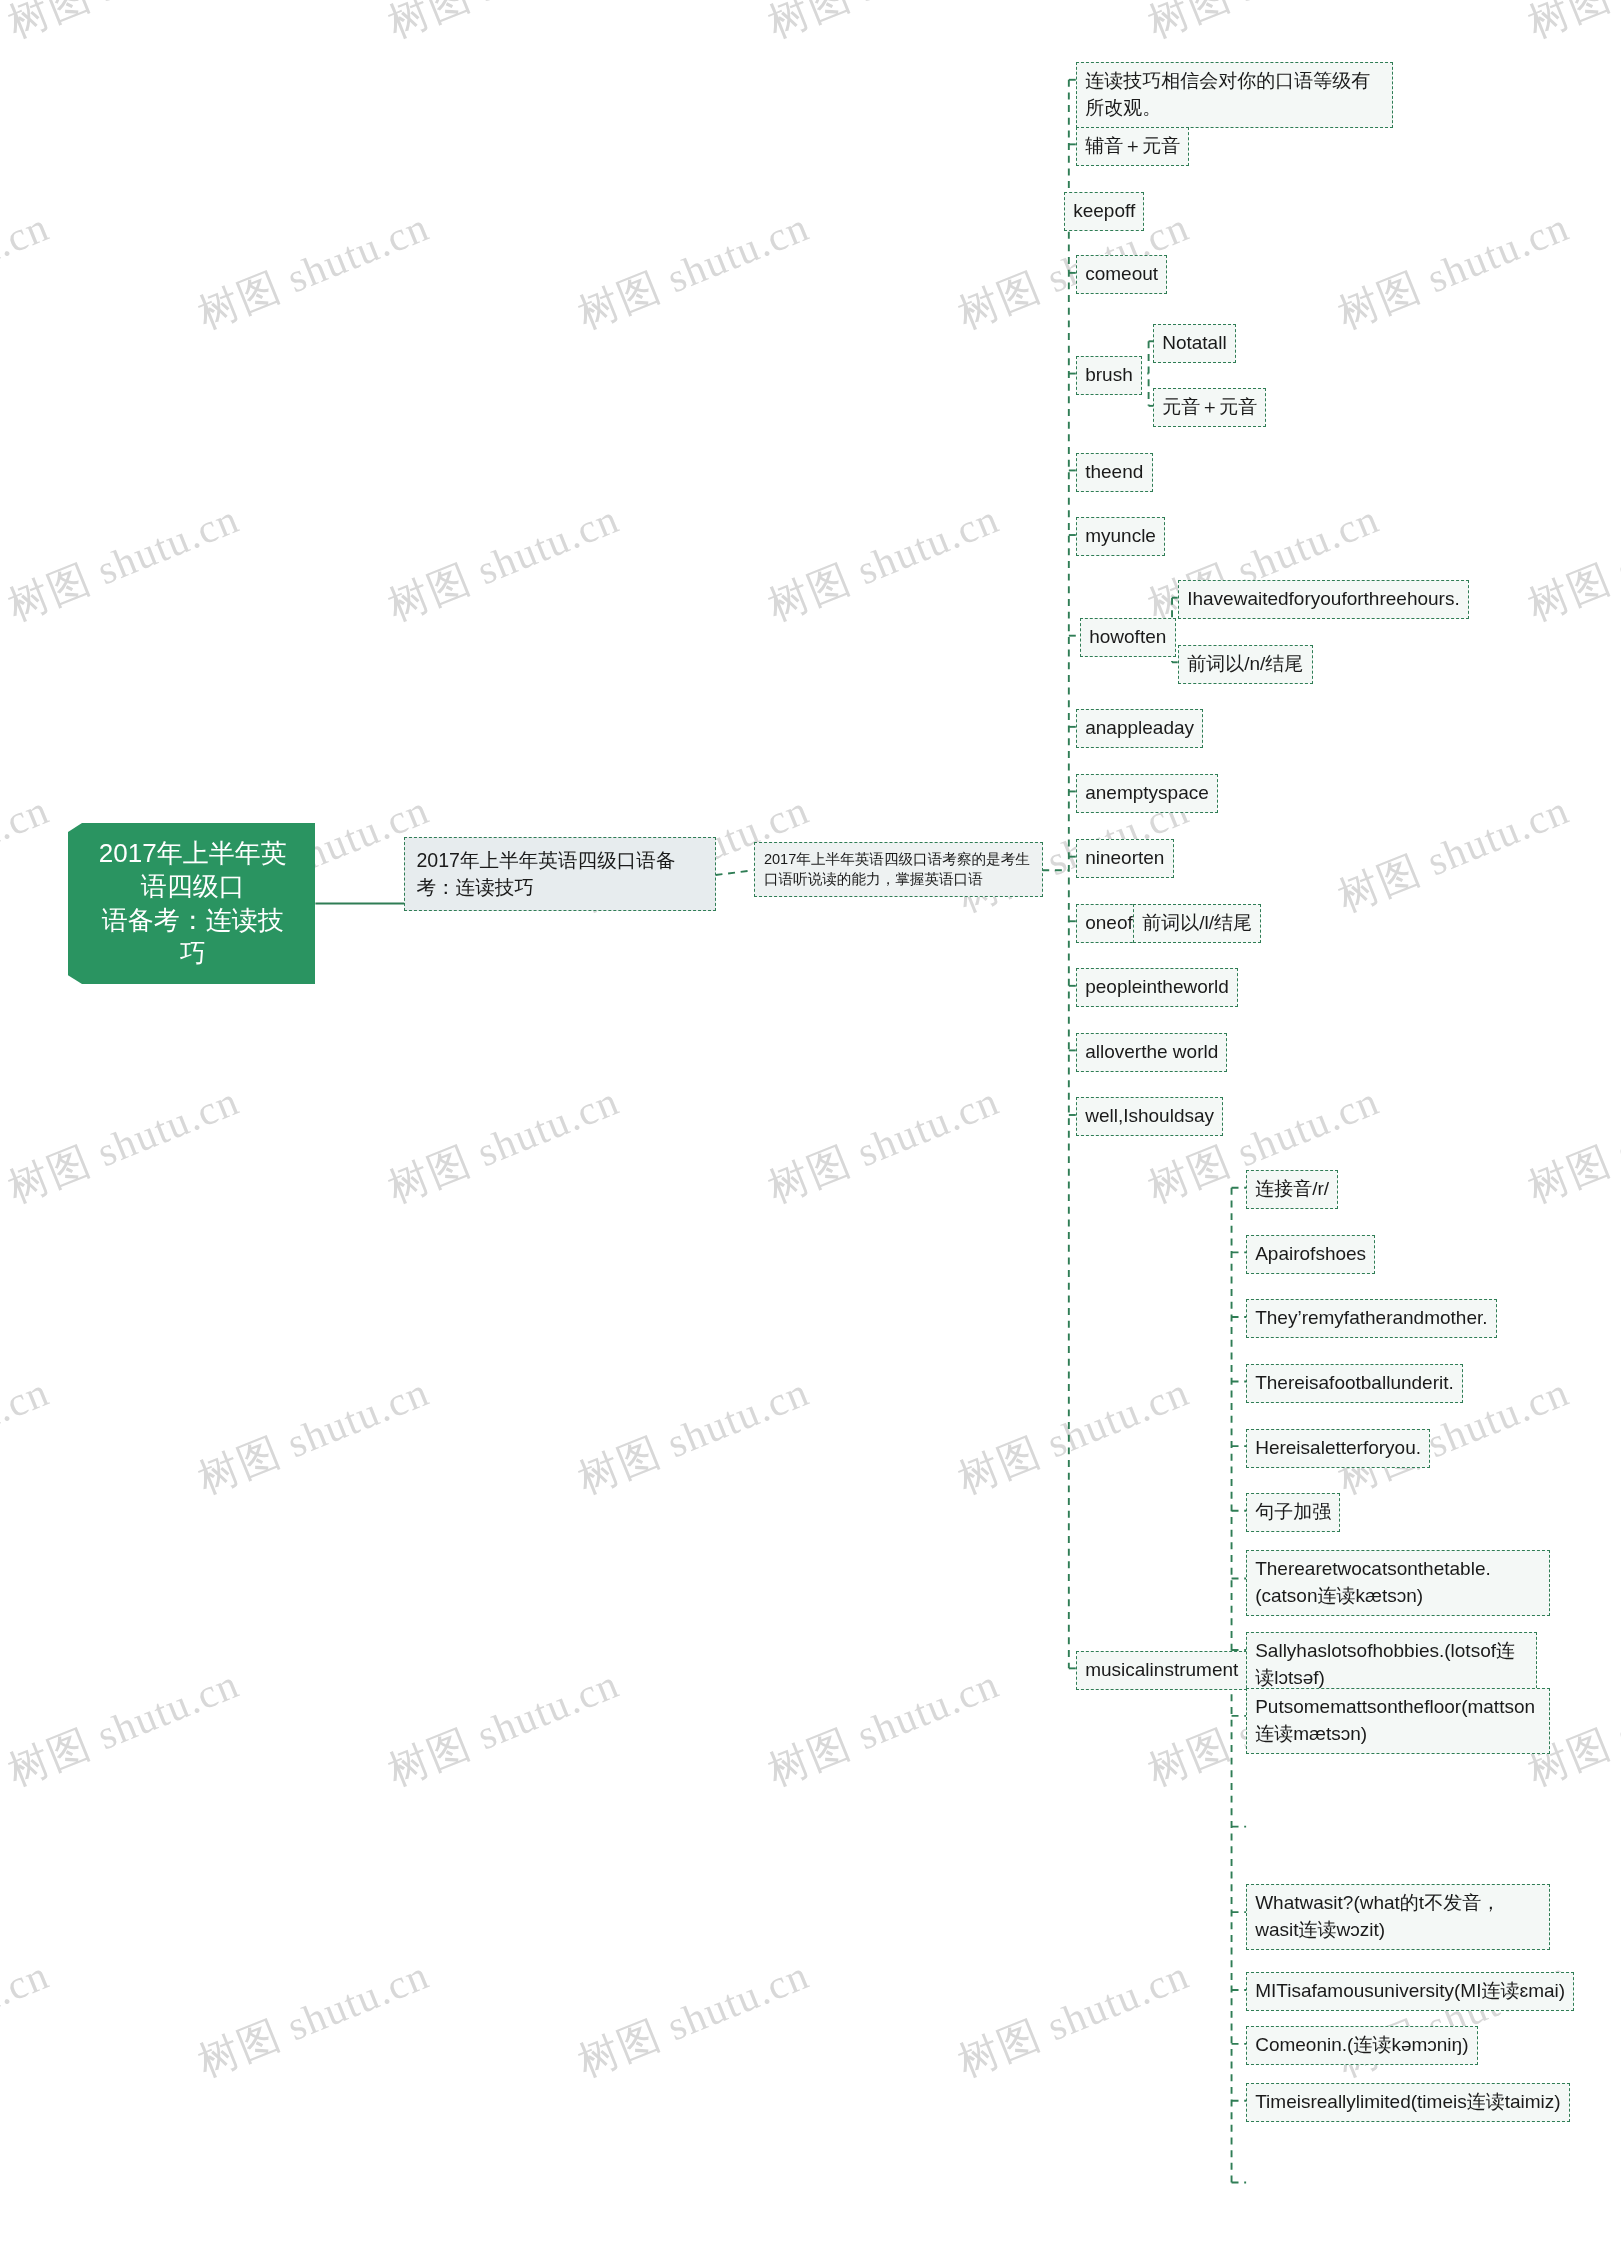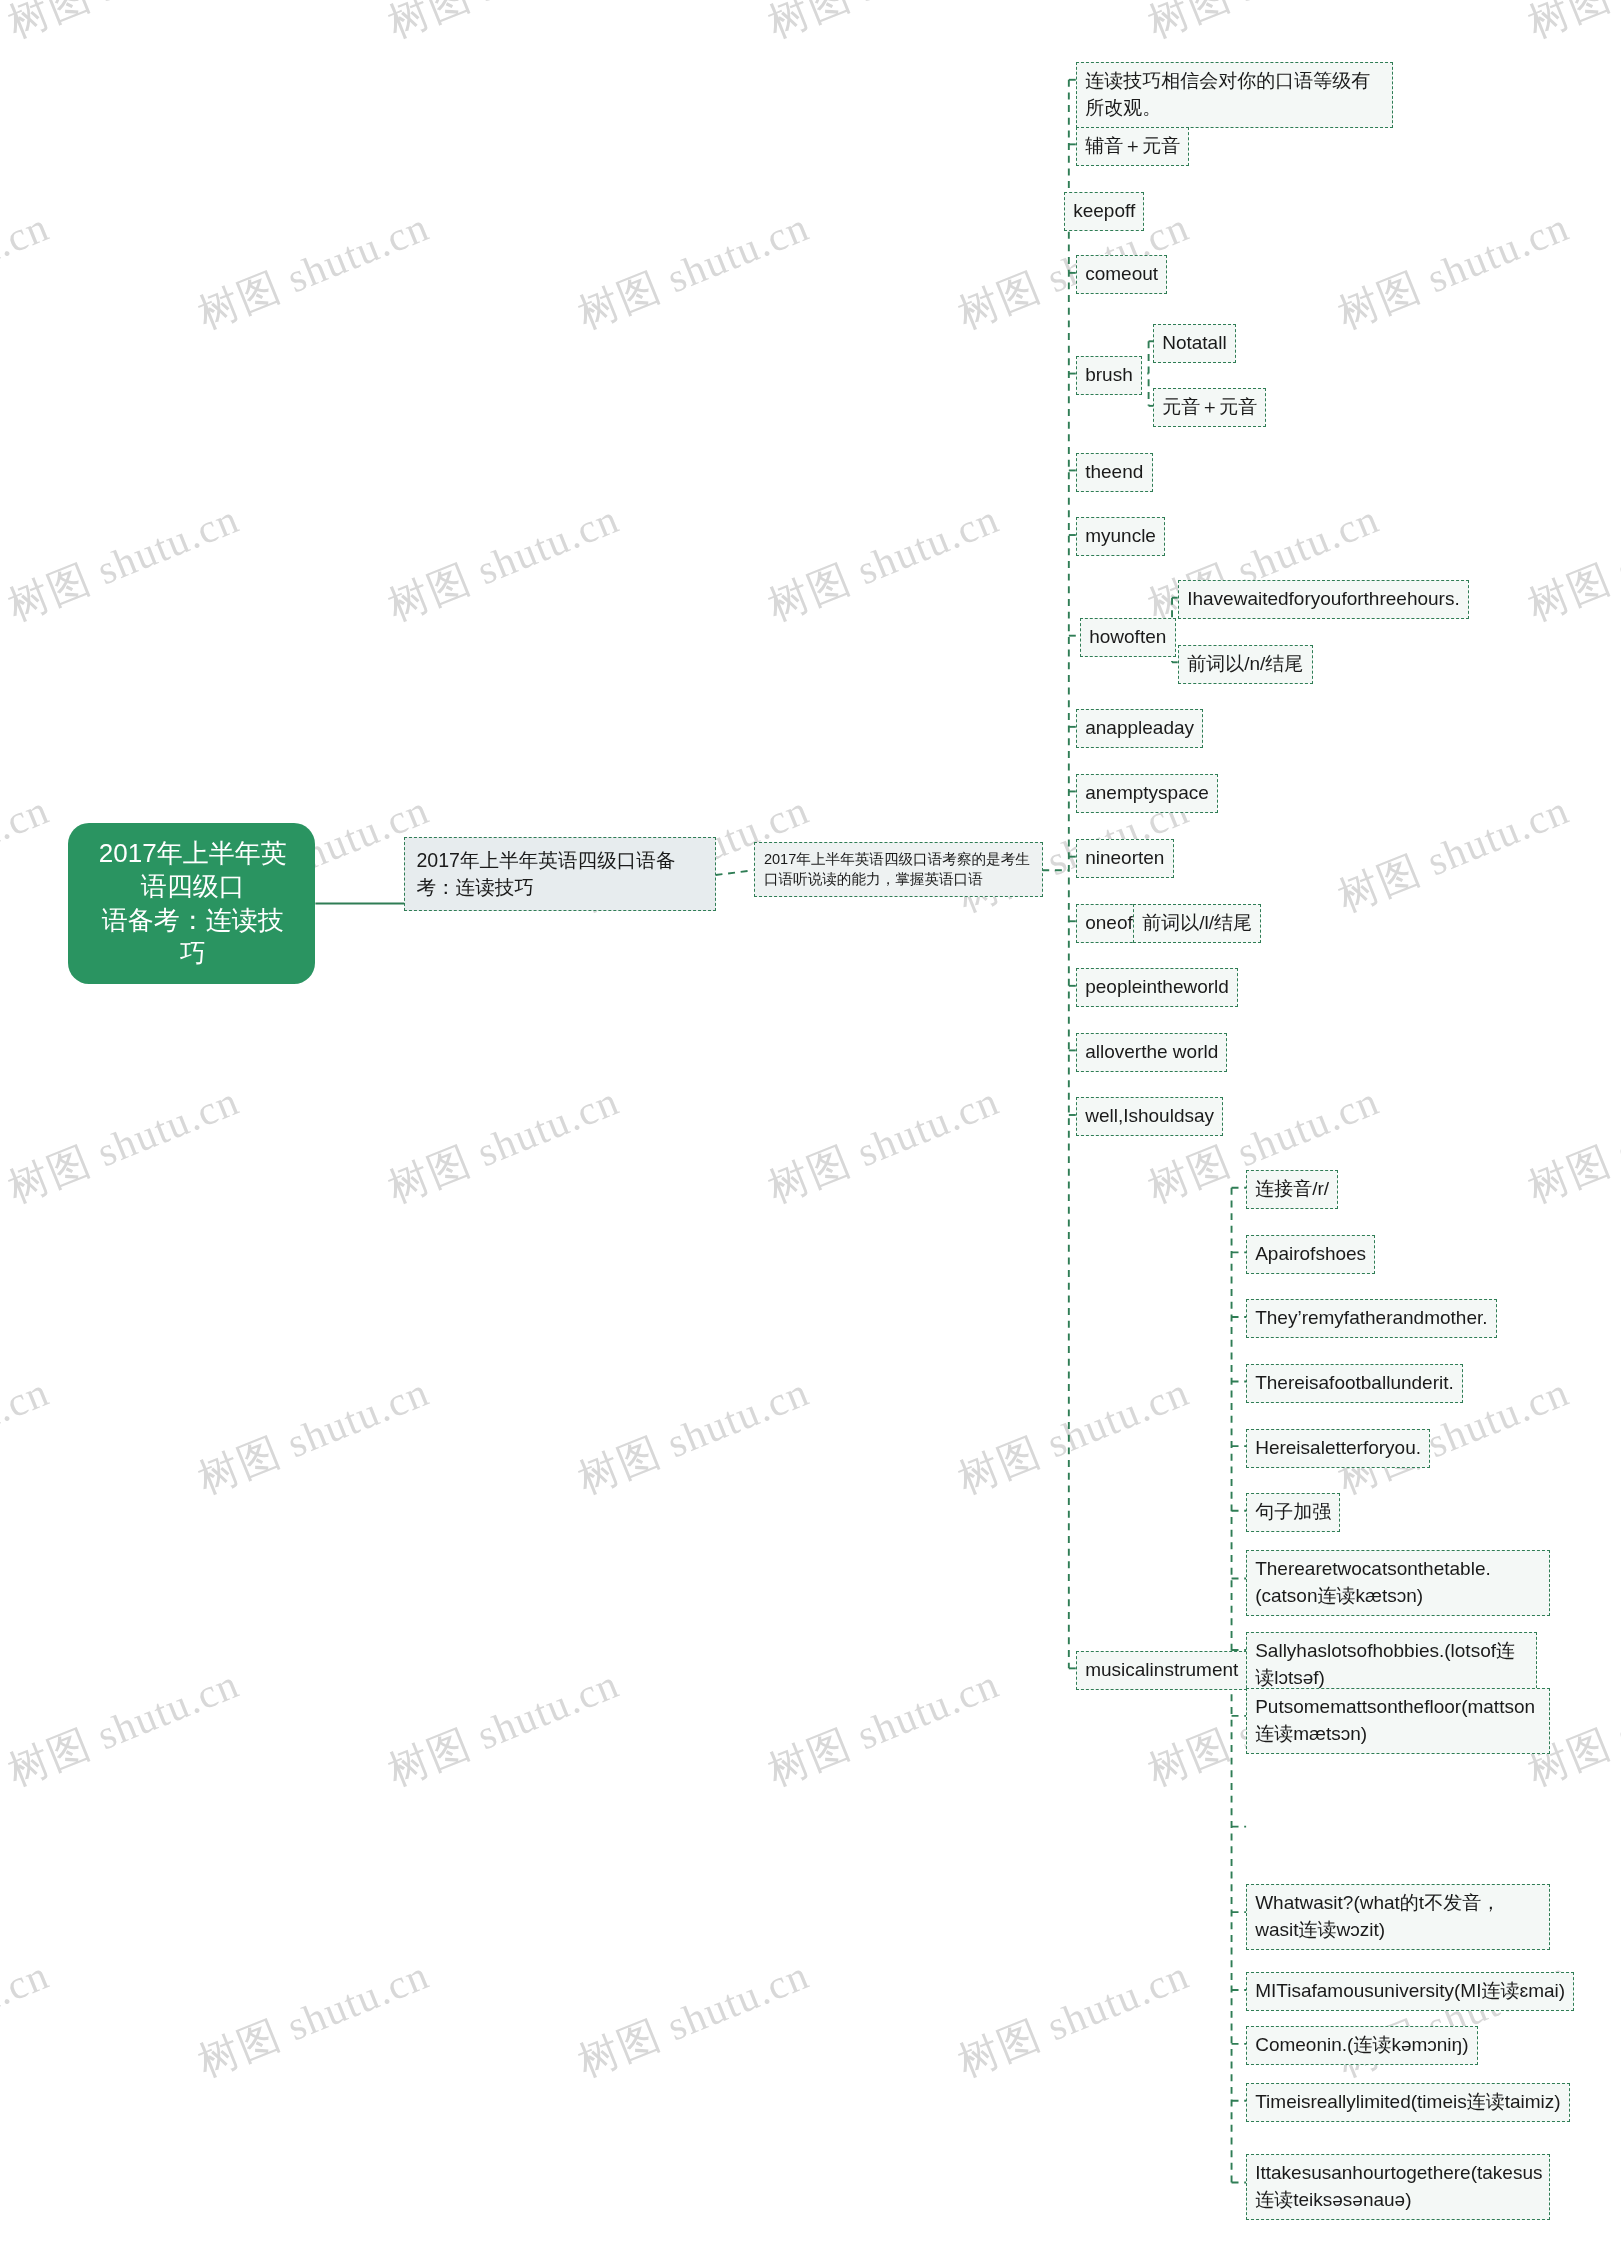--- a/index.html
+++ b/index.html
@@ -46,21 +46,20 @@
   .root{
     background:#2a9461;
     color:#ffffff;
     font-size:26px;
     line-height:1.28;
     padding:14px 19px 14px 21.5px;
     -webkit-clip-path:polygon(0 8.9px,14px 0,100% 0,100% 100%,14px 100%,0 calc(100% - 8.9px));
     clip-path:polygon(0 8.9px,14px 0,100% 0,100% 100%,14px 100%,0 calc(100% - 8.9px));
     text-align:center;
     justify-content:center;
-    border-radius:21px;
   }
   .root span{display:block;}
 
   
   .lvl2{
     background:#e7ecee;
     border:1.9px dashed #2f7d55;
     color:#1a1a1a;
     font-size:19.6px;
     line-height:1.38;
@@ -317,18 +316,15 @@
   </div>
   <div class="node leaf" style="left:1246px; top:1972px;">
     <span class="nodetext">MITisafamousuniversity(MI连读ɛmai)</span>
   </div>
   <div class="node leaf" style="left:1246px; top:2026px;">
     <span class="nodetext">Comeonin.(连读kəmɔniŋ)</span>
   </div>
   <div class="node leaf" style="left:1246px; top:2083px;">
     <span class="nodetext">Timeisreallylimited(timeis连读taimiz)</span>
   </div>
-  <div class="node leaf" style="left:1246px; top:2154px; width:304px;">
-    <span class="nodetext">Ittakesusanhourtogethere(takesus连读teiksəsənauə)</span>
-  </div>
 
 </div>
 
 
 </body></html>

